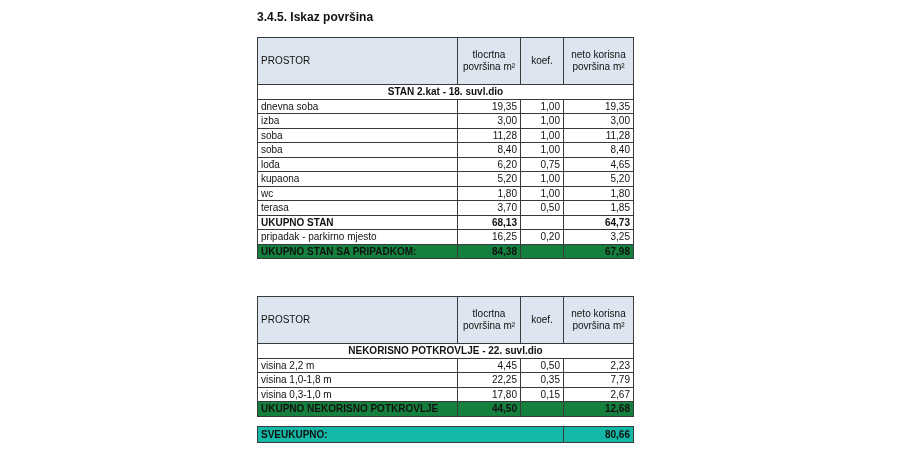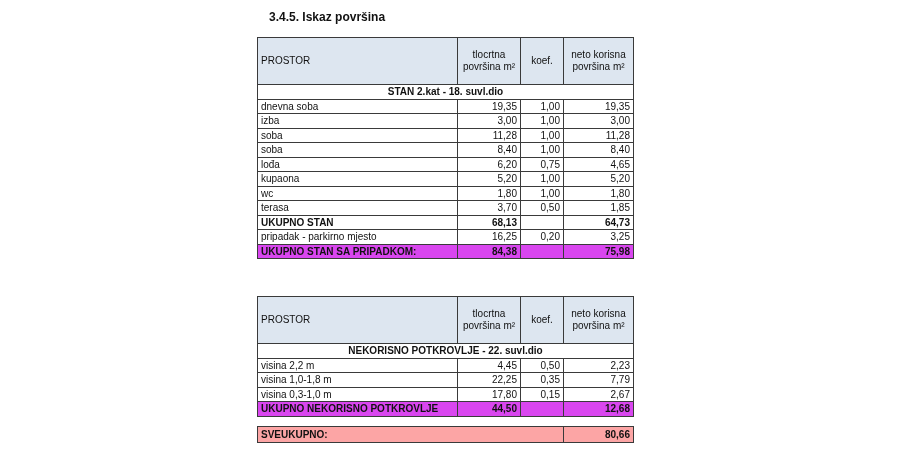--- a/index.html
+++ b/index.html
@@ -1,35 +1,35 @@
 <!DOCTYPE html>
 <html><head>
 <meta charset="utf-8">
 <style>
   html, body { margin: 0; padding: 0; background: #ffffff; }
   body { width: 920px; height: 462px; position: relative; overflow: hidden;
          font-family: "Liberation Sans", sans-serif; color: #111; }
-  .title { position: absolute; left: 257px; top: 10px; font-size: 12px; font-weight: bold; margin-left: 12px; }
+  .title { position: absolute; left: 257px; top: 10px; font-size: 12px; font-weight: bold; }
   table { position: absolute; left: 257px; border-collapse: collapse; table-layout: fixed;
           font-size: 10px; }
   td, th { border: 1px solid #3a3a3a; padding: 0 3px; height: 13.5px; line-height: 13px;
            font-weight: normal; overflow: hidden; white-space: nowrap; }
   col.c1 { width: 200px; } col.c2 { width: 63px; } col.c3 { width: 43px; } col.c4 { width: 70px; }
   .hdr th { background: #dde6f0; height: 46px; line-height: 12px; }
   .hdr th.left { text-align: left; }
   .hdr th.center { text-align: center; white-space: normal; }
   .num { text-align: right; }
   .center { text-align: right; }
   .section td { font-weight: bold; text-align: center; }
   .total td { font-weight: bold; }
-  .total-shaded td { background: #d946ef; font-weight: bold; }
+  .total-shaded td { background: #15803d; font-weight: bold; }
   #t1 { top: 37px; border: 1.5px solid #333; }
   #t2 { top: 296px; border: 1.5px solid #333; }
   #t3 { top: 426px; border: 1.5px solid #333; }
-  #t3 td { height: 15px; background: #fca5a5; font-weight: bold; }
+  #t3 td { height: 15px; background: #14b8a6; font-weight: bold; }
 </style>
 </head>
 <body>
 
 <div class="title">3.4.5. Iskaz površina</div>
 
 <table id="t1">
   <colgroup>
       <col class="c1">
       <col class="c2">
@@ -107,21 +107,21 @@
   <tr>
     <td>pripadak - parkirno mjesto</td>
     <td class="num">16,25</td>
     <td class="center">0,20</td>
     <td class="num">3,25</td>
   </tr>
   <tr class="total-shaded">
     <td>UKUPNO STAN SA PRIPADKOM:</td>
     <td class="num">84,38</td>
     <td class="center"></td>
-    <td class="num">75,98</td>
+    <td class="num">67,98</td>
   </tr>
 </tbody>
   </table>
 
 <table id="t2">
   <colgroup>
       <col class="c1">
       <col class="c2">
       <col class="c3">
       <col class="c4">

